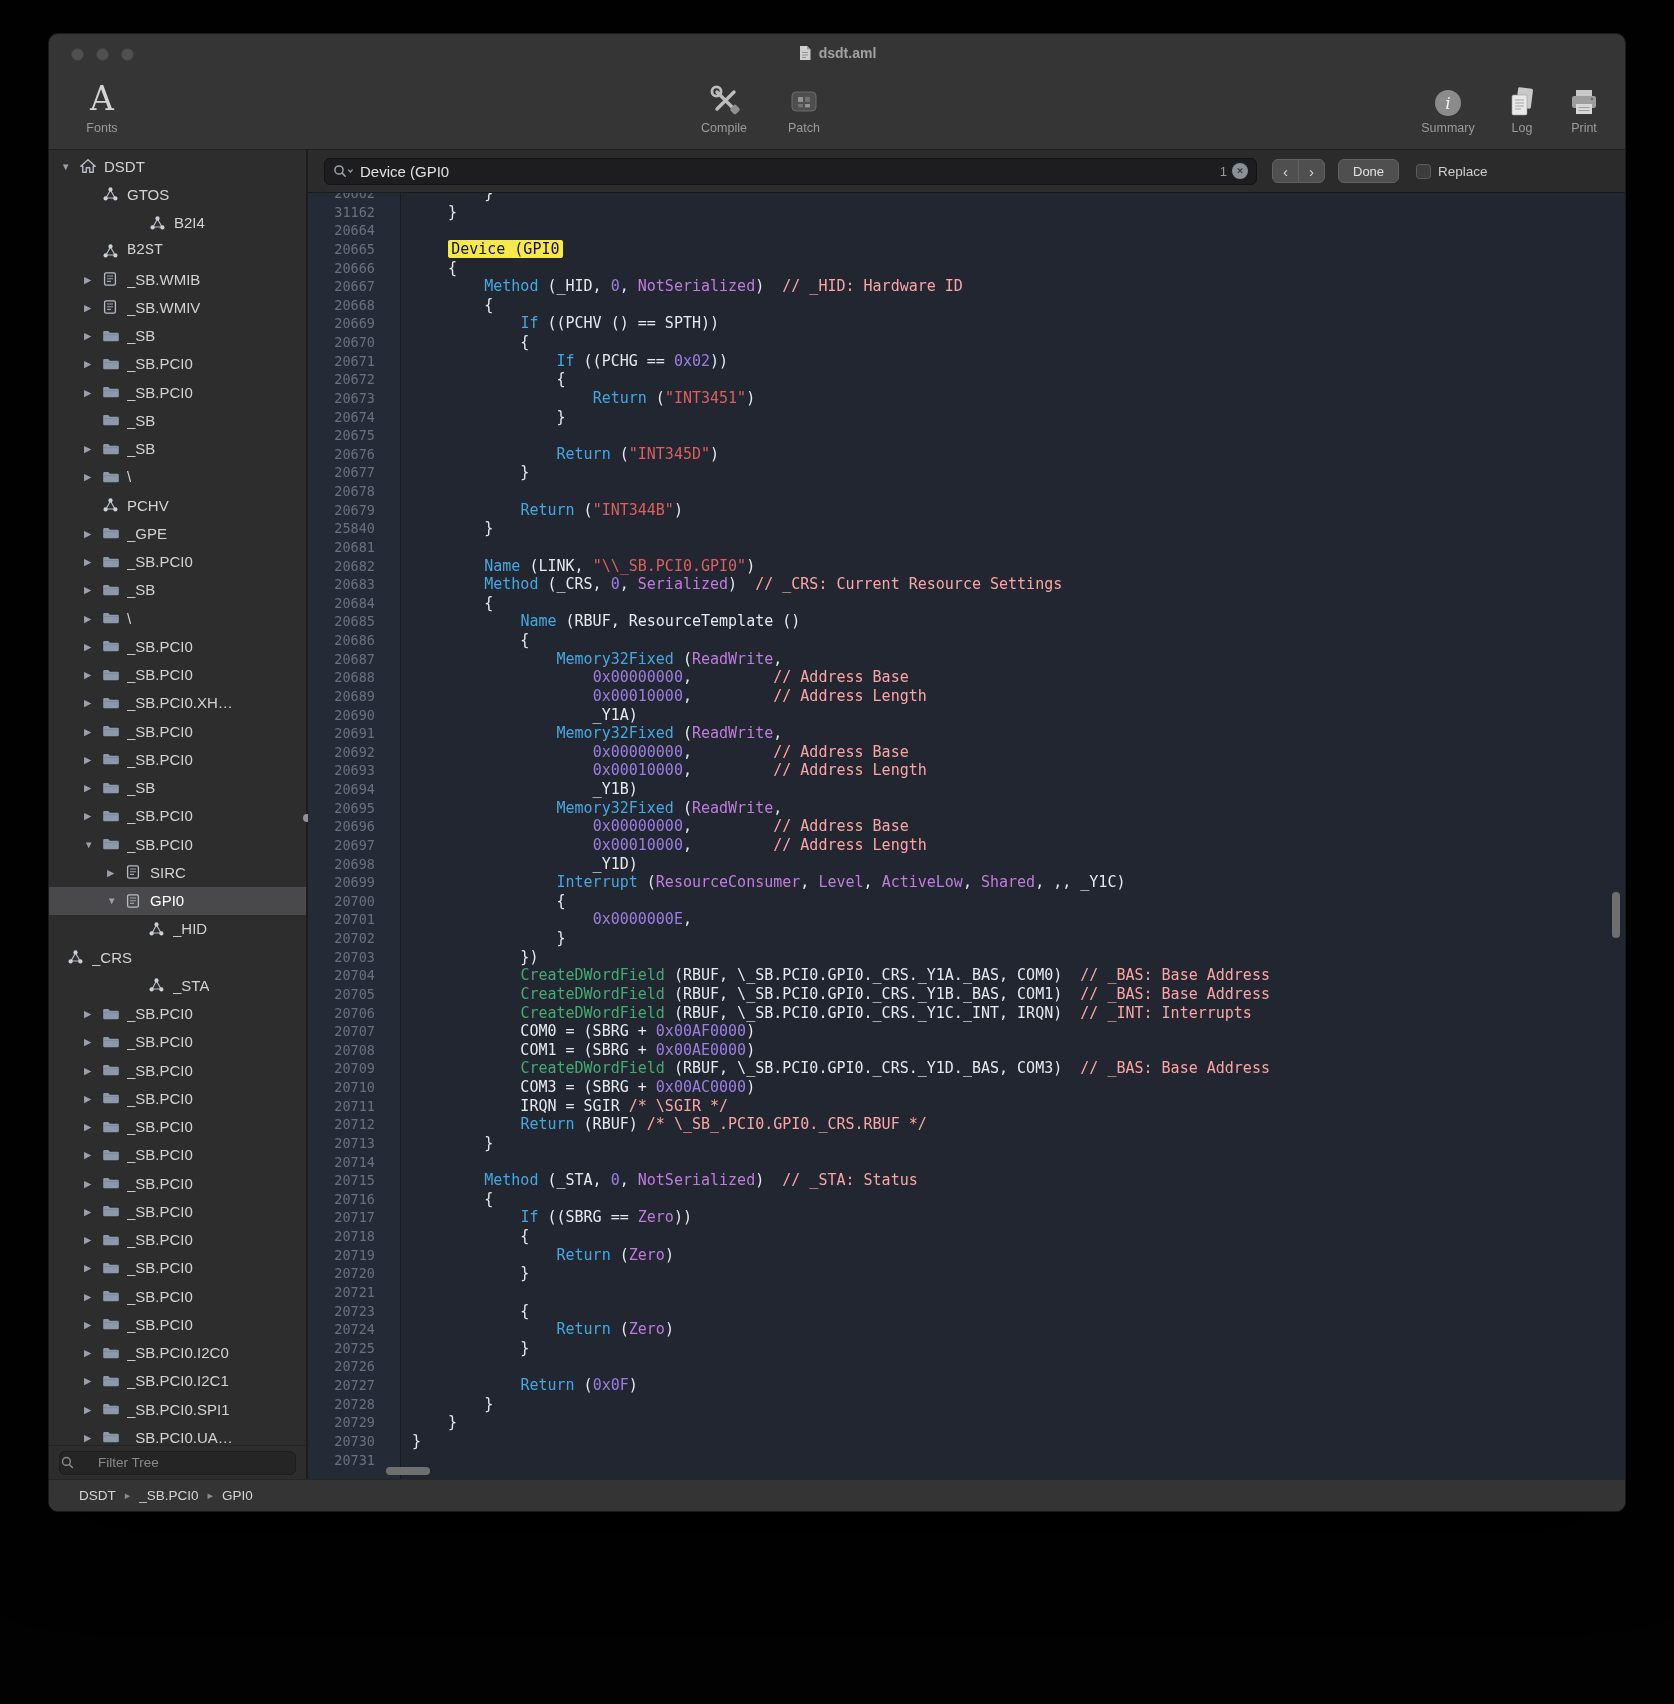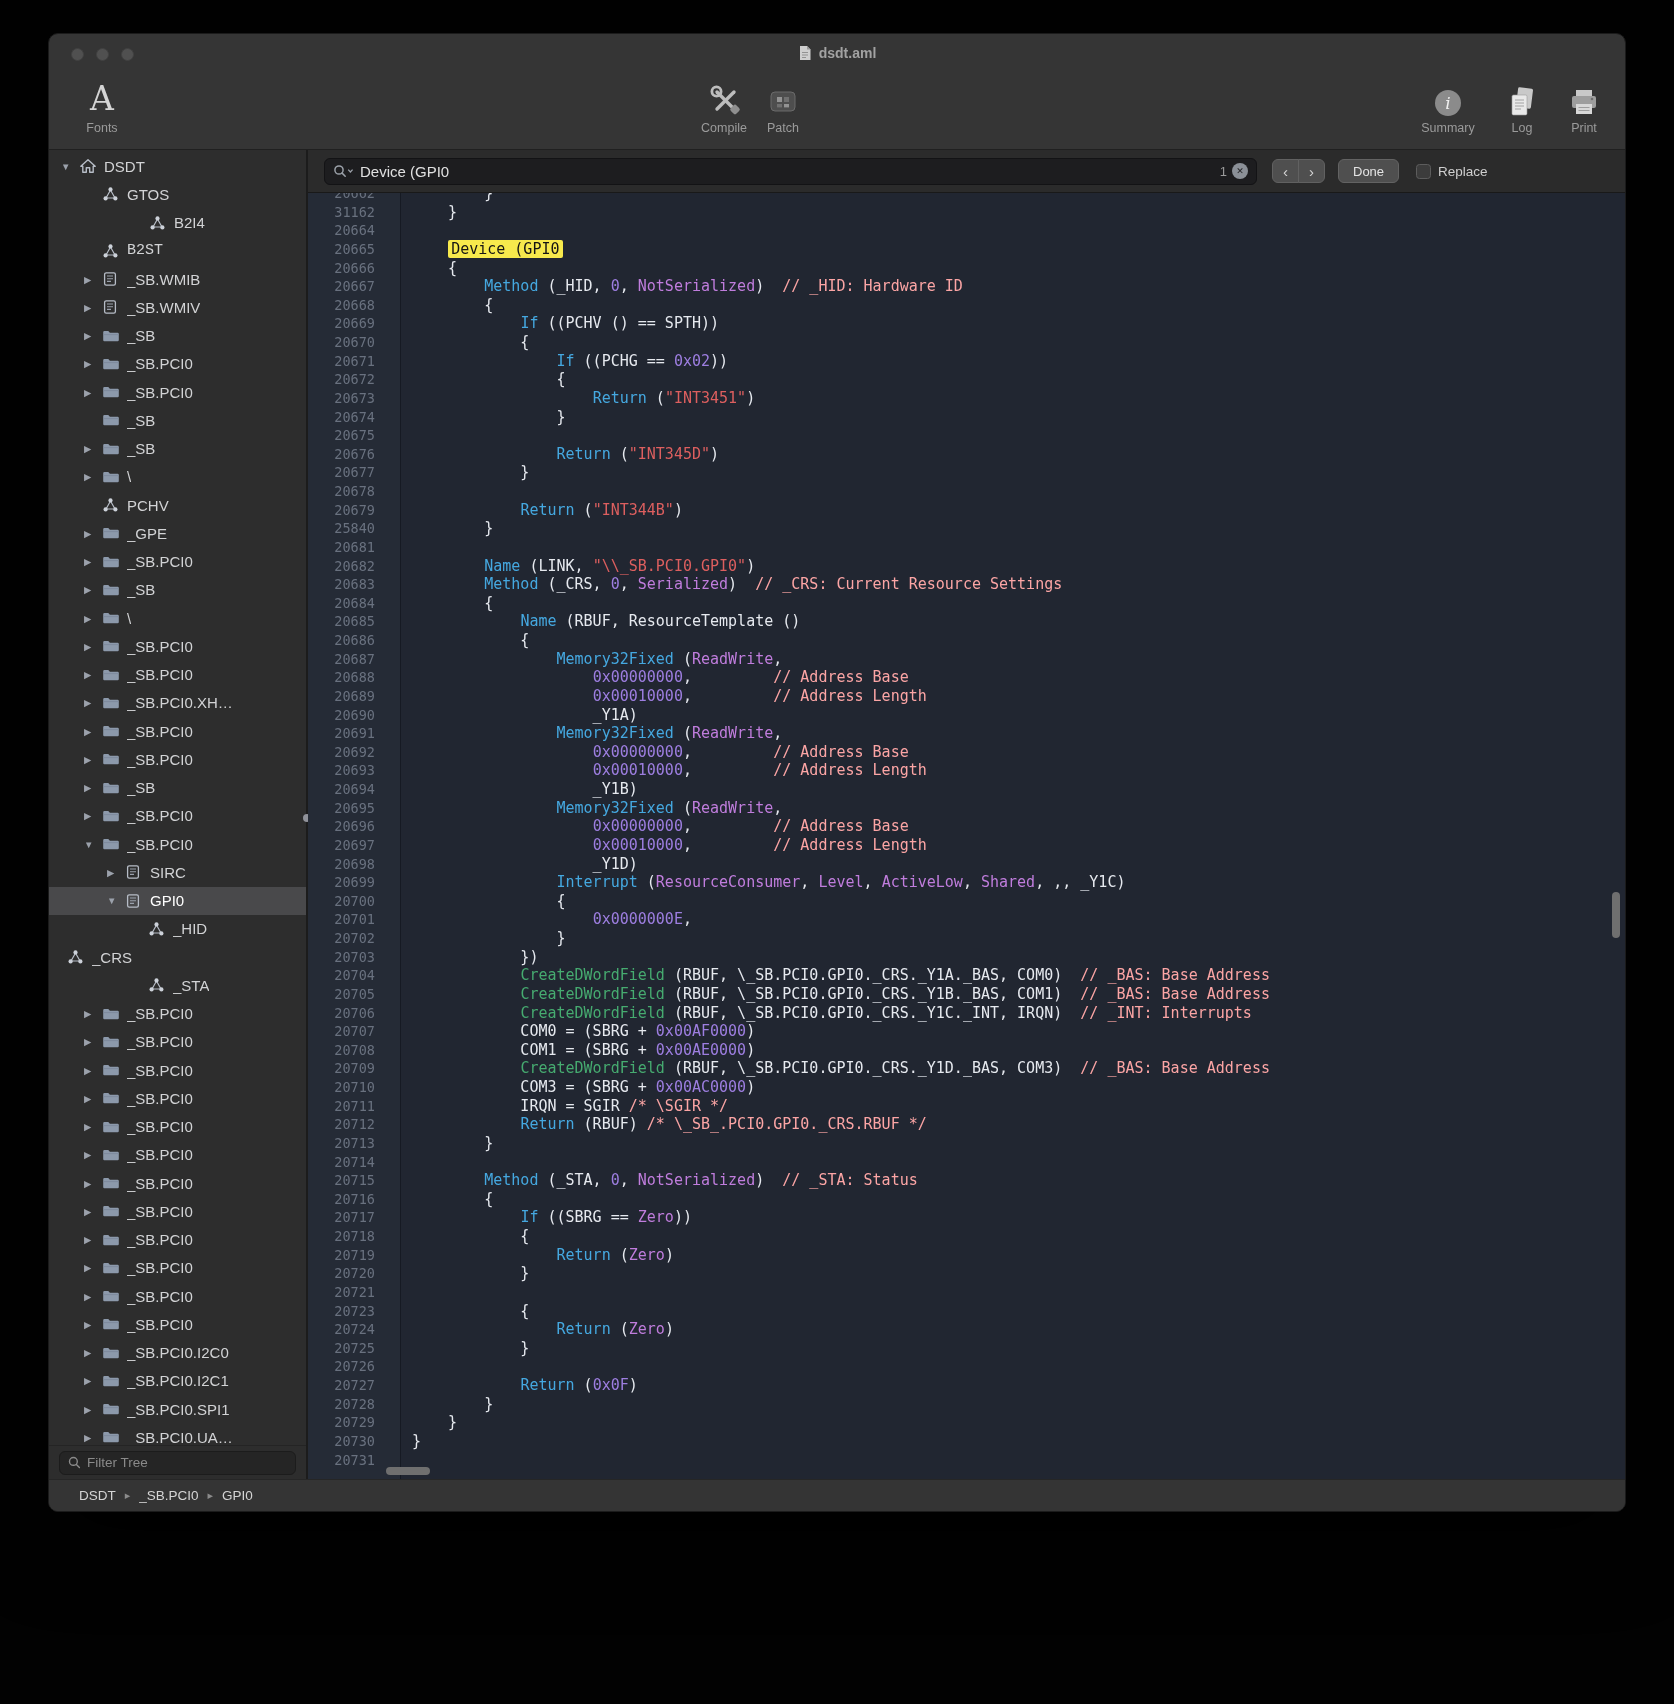--- a/index.html
+++ b/index.html
@@ -29,21 +29,21 @@
   
   .sidebar { width:257px; background:#2d2d2d; display:flex; flex-direction:column; min-width:0; }
   .tree { flex:1; overflow:hidden; padding-top:2px; }
   .trow { height:28.25px; display:flex; align-items:center; color:#d2d3d5; font-size:15px; white-space:nowrap; }
   .trow.sel { background:#49494b; color:#ffffff; }
   .arrow { width:18px; flex:none; font-size:9.5px; color:#9ba1ab; }
   .ticon { width:19px; flex:none; margin-right:6px; display:flex; align-items:center; }
   .tlabel { overflow:hidden; text-overflow:ellipsis; }
   .filterbar { height:34px; border-top:1px solid #242424; display:flex; align-items:center; padding:0 10px; flex:none; }
   .filterfield { flex:1; height:24px; background:#252525; border:1px solid #1c1c1c; border-radius:6px;
-                 display:flex; align-items:center; gap:6px; padding:0 8px; }
+                 display:flex; align-items:center; gap:24px; padding:0 1px; }
   .filterfield input { flex:1; background:transparent; border:none; outline:none; color:#c9c9c9;
                        font-size:13.5px; font-family:"Liberation Sans",sans-serif; }
   .filterfield input::placeholder { color:#8a8a8a; }
 
   
   .splitter { width:2px; background:#1c1c1c; position:relative; flex:none; }
   .knob { position:absolute; left:-3px; top:664px; width:8px; height:8px; border-radius:4px; background:#90929a; }
 
   
   .rightpane { flex:1; display:flex; flex-direction:column; min-width:0; background:#212631; }
@@ -125,21 +125,21 @@
             <g stroke="#bdbdbd" stroke-width="3.4" stroke-linecap="round">
               <line x1="11" y1="10" x2="28" y2="27"></line>
               <line x1="28" y1="10" x2="11" y2="27"></line>
             </g>
             <circle cx="10.5" cy="9.5" r="4.6" fill="none" stroke="#bdbdbd" stroke-width="2.8"></circle>
             <rect x="25" y="23.5" width="8" height="8" rx="2.2" fill="#8f8f8f" transform="rotate(45 29 27.5)"></rect>
           </svg>
         </span>
         <span>Compile</span>
       </div>
-      <div class="tbtn" style="left:707px; width:54px;">
+      <div class="tbtn" style="left:728px; width:54px;">
         <span class="ic">
           <svg width="34" height="33" viewBox="0 0 34 33">
             <rect x="5" y="7" width="24" height="19" rx="4" fill="#4e4e4e" stroke="#6a6a6a"></rect>
             <rect x="11" y="12" width="5" height="5" fill="#939393"></rect>
             <rect x="18" y="12" width="5" height="5" fill="#707070"></rect>
             <rect x="11" y="19" width="5" height="3.4" fill="#707070"></rect>
             <rect x="18" y="19" width="5" height="3.4" fill="#939393"></rect>
           </svg>
         </span>
         <span>Patch</span>

